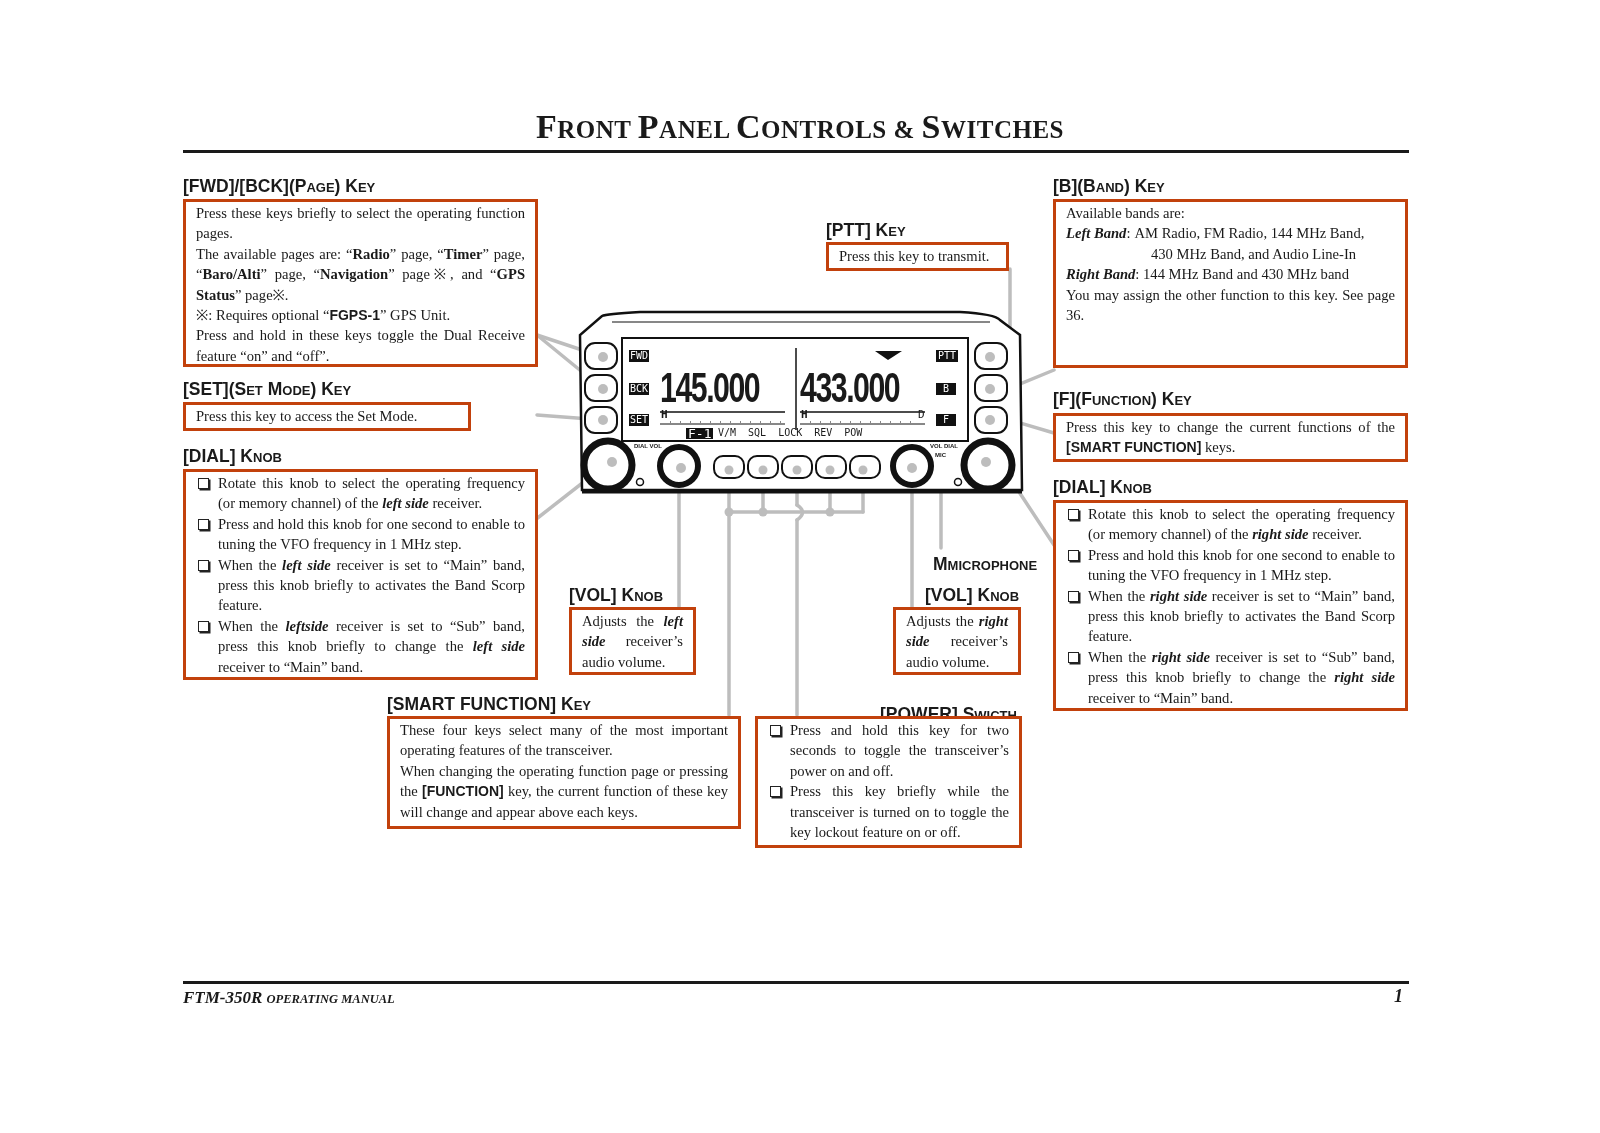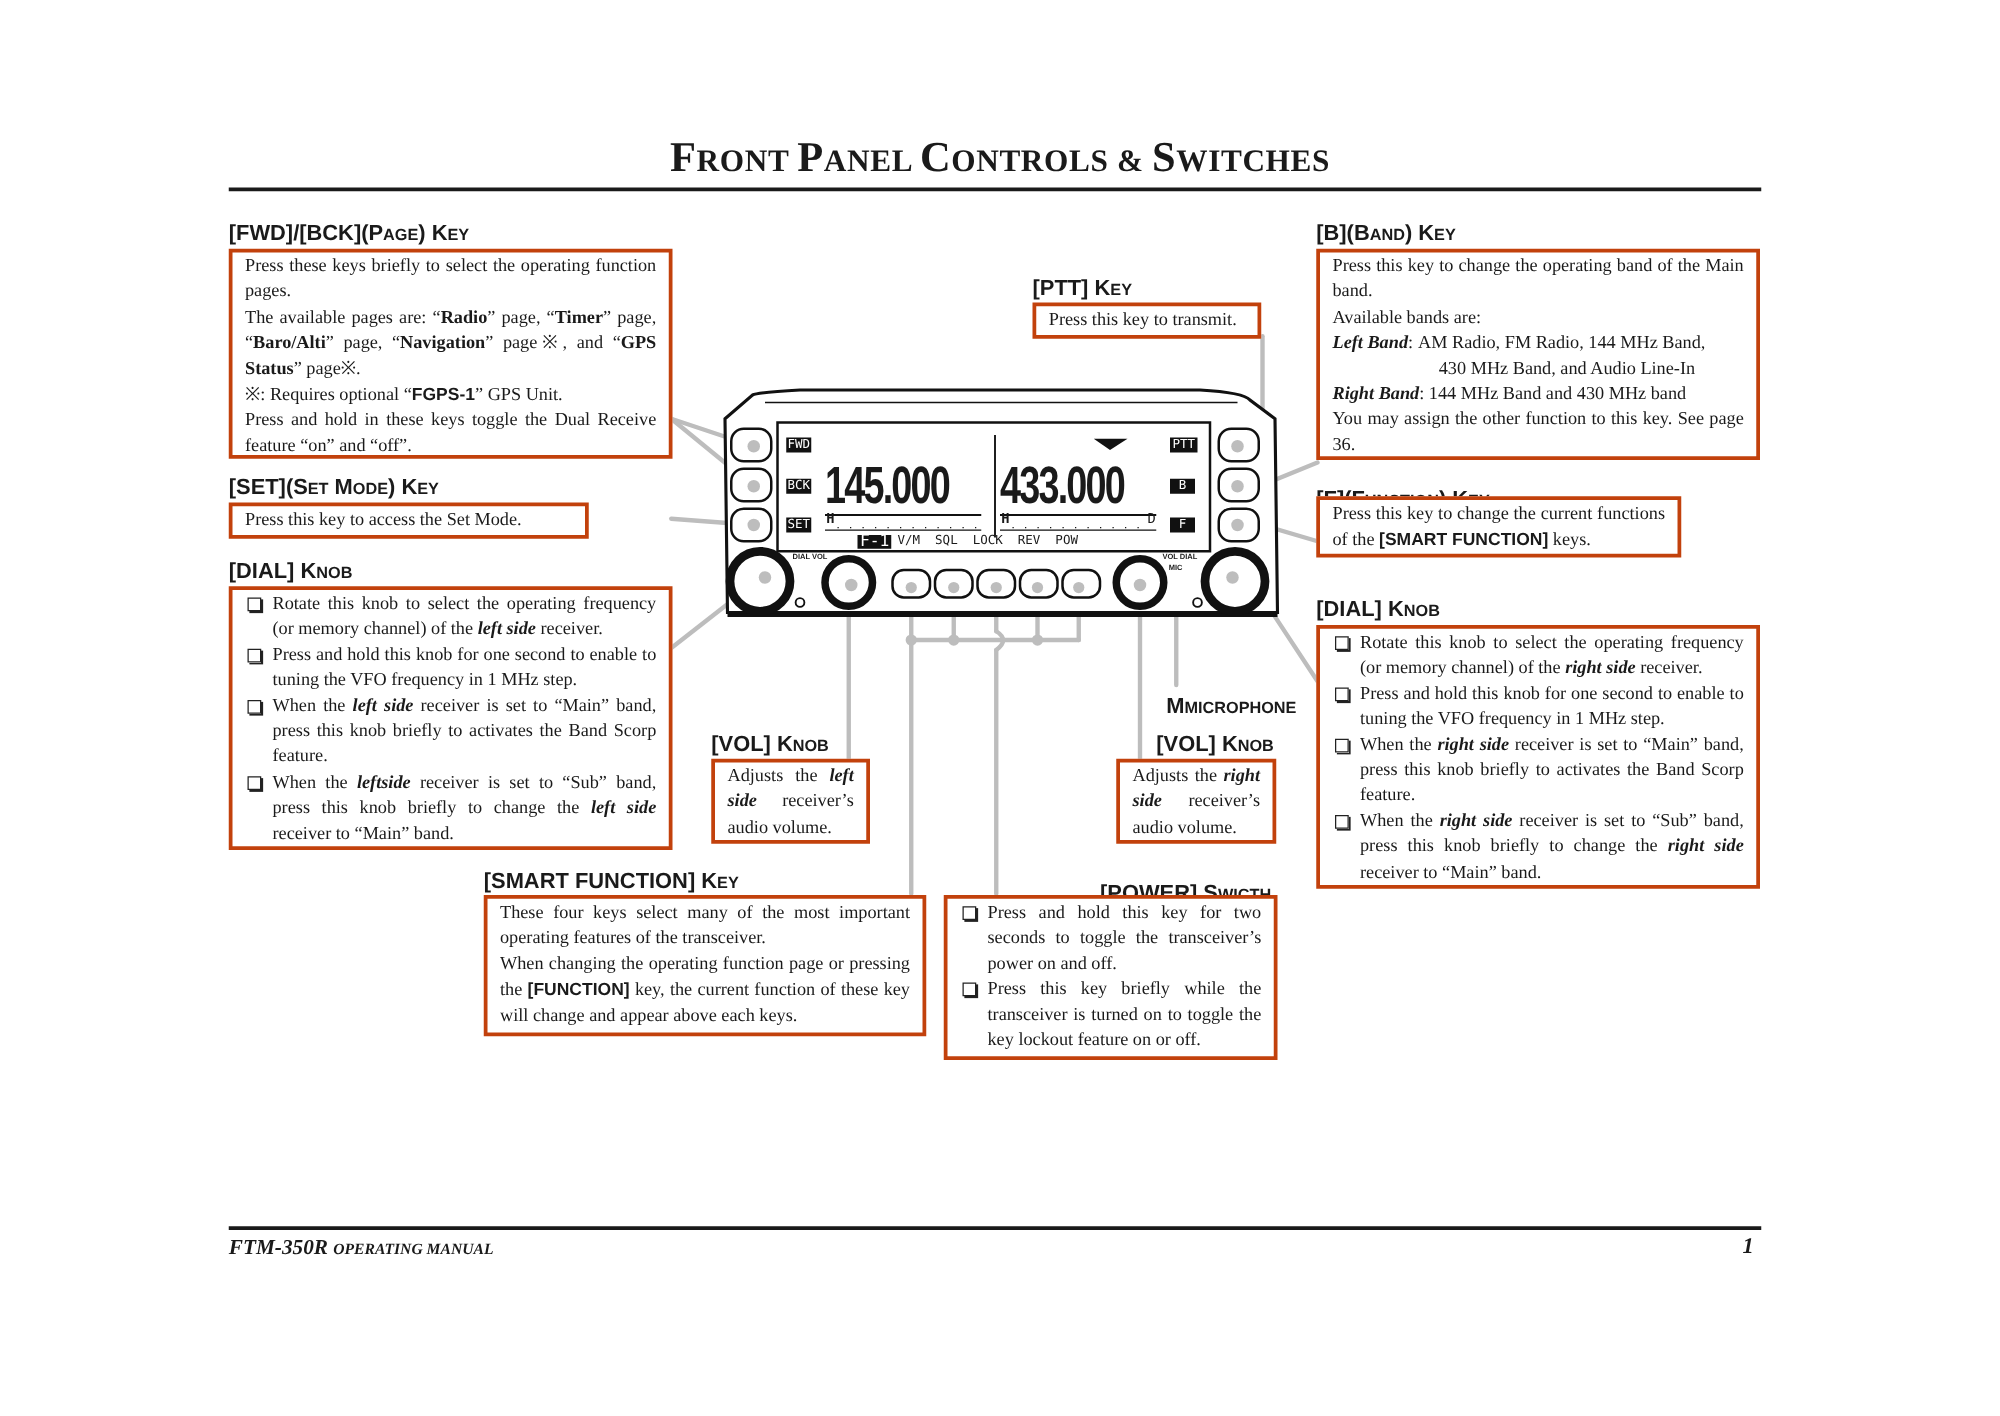--- a/index.html
+++ b/index.html
@@ -191,32 +191,31 @@
 
 <div class="abs heading" style="left:826px; top:220px;">
   <b>[PTT]</b> <span class="cap">K<span class="sm">EY</span></span>
 </div>
 <div class="abs box" style="left:826px; top:242px; width:183px; height:29px; line-height:22px; padding-top:0; white-space:nowrap;">Press this key to transmit.</div>
 
 <div class="abs heading" style="left:1053px; top:176px;">
   <b>[B]</b><span class="cap">(B<span class="sm">AND</span>)</span> <span class="cap">K<span class="sm">EY</span></span>
 </div>
 <div class="abs box" style="left:1053px; top:199px; width:355px; height:169px;">
-  <div>Press this key to change the operating band of the Main band.</div>
   <div>Available bands are:</div>
   <div style="display:flex;"><i><b>Left Band</b></i>:<span style="margin-left:4px;">AM Radio, FM Radio, 144 MHz Band,</span></div>
   <div style="padding-left:85px;">430 MHz Band, and Audio Line-In</div>
   <div><i><b>Right Band</b></i>: <span>144 MHz Band and 430 MHz band</span></div>
   <div>You may assign the other function to this key. See page 36.</div>
 </div>
 
 <div class="abs heading" style="left:1053px; top:389px;">
   <b>[F]</b><span class="cap">(F<span class="sm">UNCTION</span>)</span> <span class="cap">K<span class="sm">EY</span></span>
 </div>
-<div class="abs box" style="left:1053px; top:397px; width:292px; height:49px;">
+<div class="abs box" style="left:1053px; top:413px; width:355px; height:49px;">
   <span>Press this key to change the current functions of the </span><span class="ss">[SMART FUNCTION]</span><span> keys.</span>
 </div>
 
 <div class="abs heading" style="left:1053px; top:477px;">
   <b>[DIAL]</b> <span class="cap">K<span class="sm">NOB</span></span>
 </div>
 <div class="abs box" style="left:1053px; top:500px; width:355px; height:211px;">
   <ul>
     <li><span>Rotate this knob to select the operating frequency (or memory channel) of the </span><i><b>right side</b></i><span> receiver.</span></li>
     <li>Press and hold this knob for one second to enable to tuning the VFO frequency in 1 MHz step.</li>

